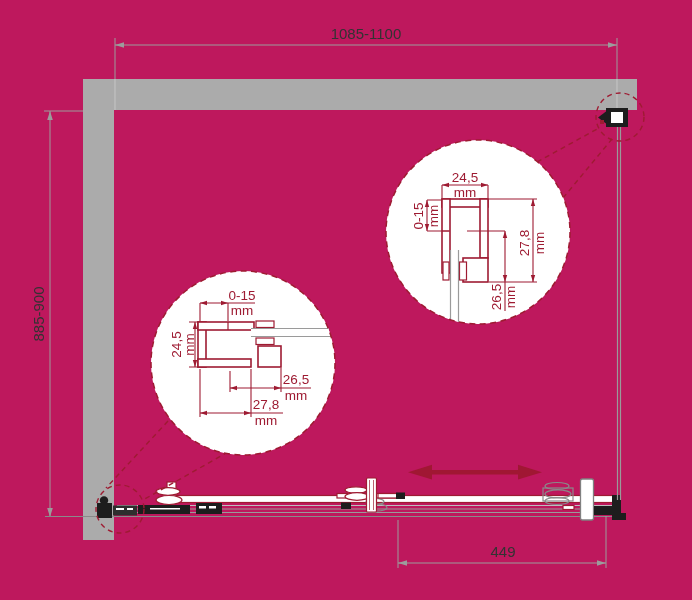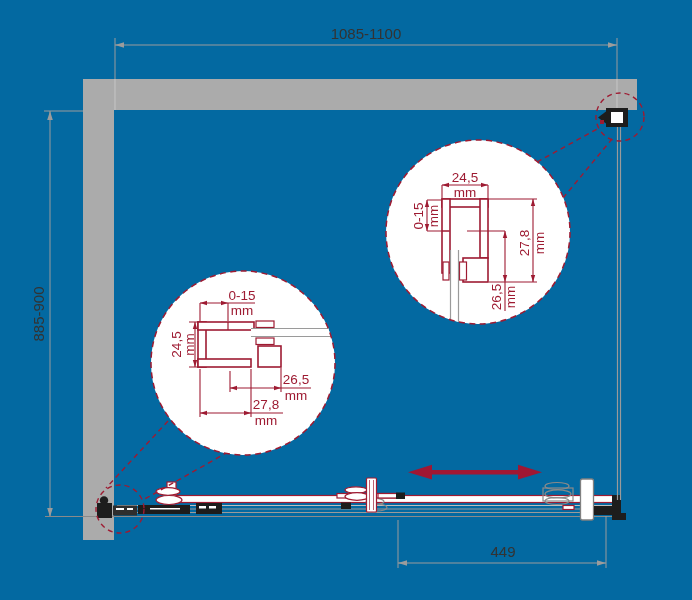--- a/index.html
+++ b/index.html
@@ -1,16 +1,16 @@
 <!DOCTYPE html>
 <html><head>
 <meta charset="utf-8">
 <style>
   html,body{margin:0;padding:0;background:#fff;}
-  .stage{position:relative;width:692px;height:600px;background:#0369a1;overflow:hidden;
+  .stage{position:relative;width:692px;height:600px;background:#be185d;overflow:hidden;
          font-family:"Liberation Sans",sans-serif;}
   svg{display:block;}
   .dimline{stroke:#9c9c9c;stroke-width:1;fill:none;}
   .dimlite{stroke:#c6c6c6;stroke-width:1;fill:none;}
   .dimarrow{fill:#9c9c9c;stroke:none;}
   .dimtxt{fill:#333;font-size:15px;font-family:"Liberation Sans",sans-serif;}
   .dtl{stroke:#9e1b32;stroke-width:1.1;fill:none;}
   .darrow{fill:#9e1b32;stroke:none;}
   .dtxt{fill:#9e1b32;font-size:13.5px;font-family:"Liberation Sans",sans-serif;}
   .prof{stroke:#9e1b32;stroke-width:1.6;fill:#fff;}

